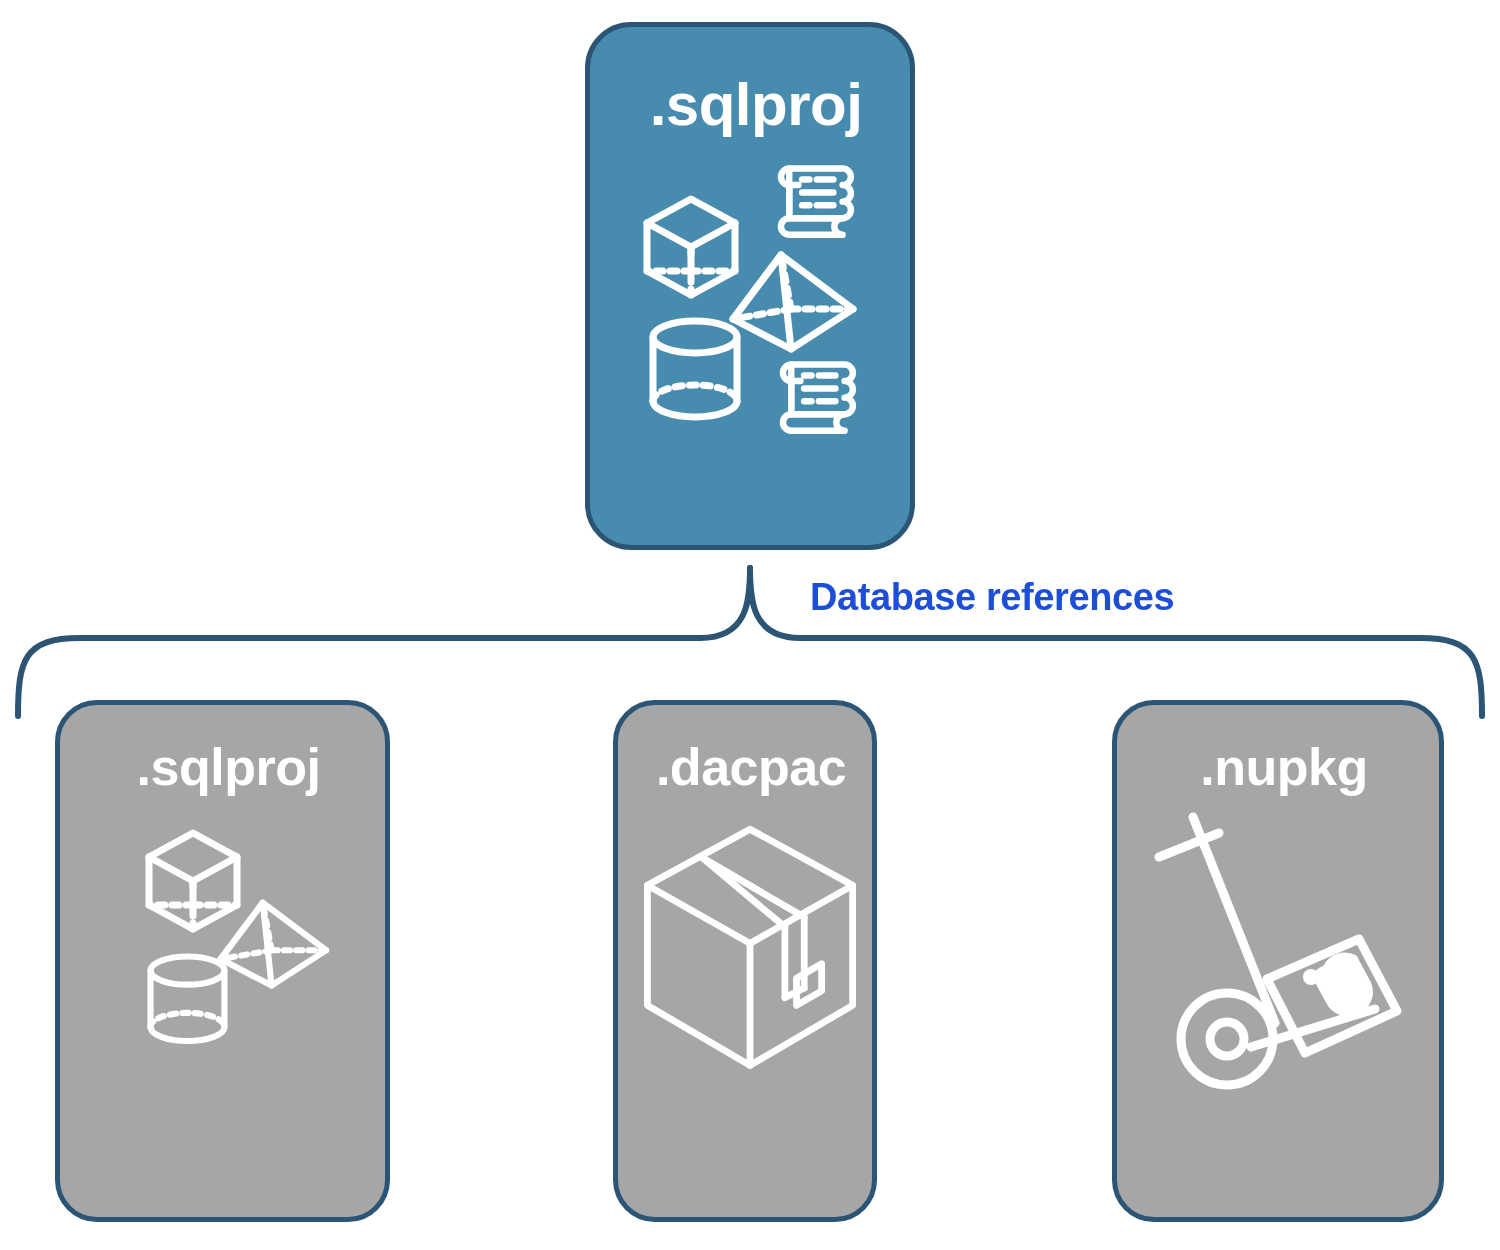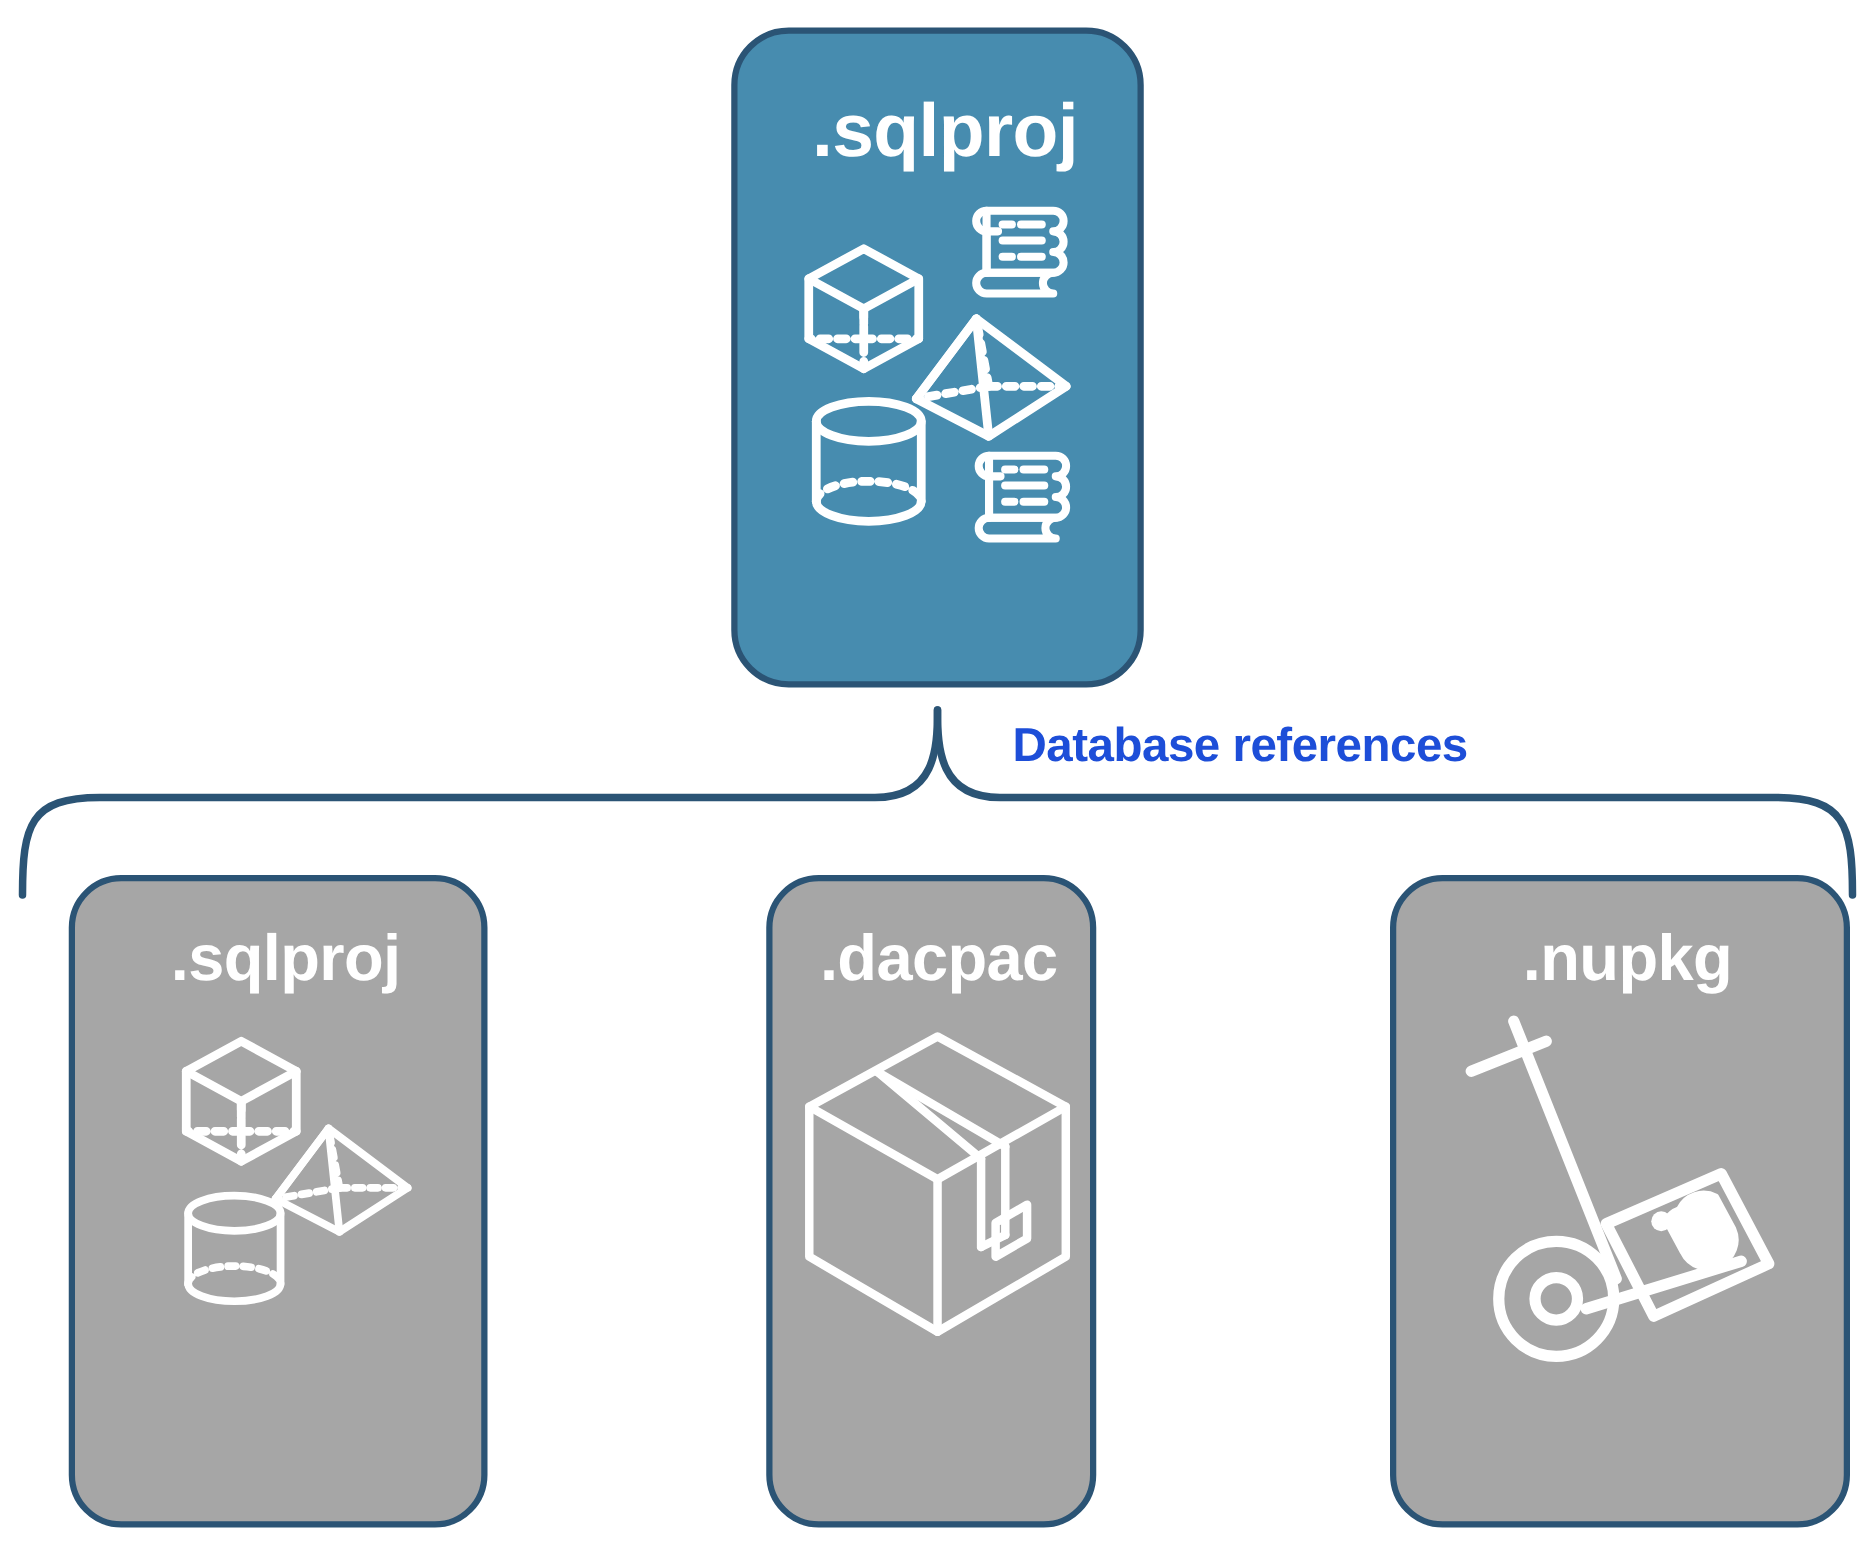--- a/index.html
+++ b/index.html
@@ -65,21 +65,21 @@
   .card-ref {
     top: 700px;
     height: 522px;
     background: #a6a6a6;
   }
   .card-ref .card-title { font-size: 52px; margin-top: 36px; }
   .card-ref .card-icons { margin-top: 18px; }
 
   #card-sqlproj-ref { left: 55px;   width: 335px; }
   #card-dacpac      { left: 585px;  width: 264px; margin-left: 28px; }
-  #card-nupkg       { left: 1112px; width: 368px; }
+  #card-nupkg       { left: 1112px; width: 332px; }
 
   
   #brace-layer {
     position: absolute;
     left: 0; top: 0;
     width: 1500px; height: 1250px;
     pointer-events: none;
   }
 
   

